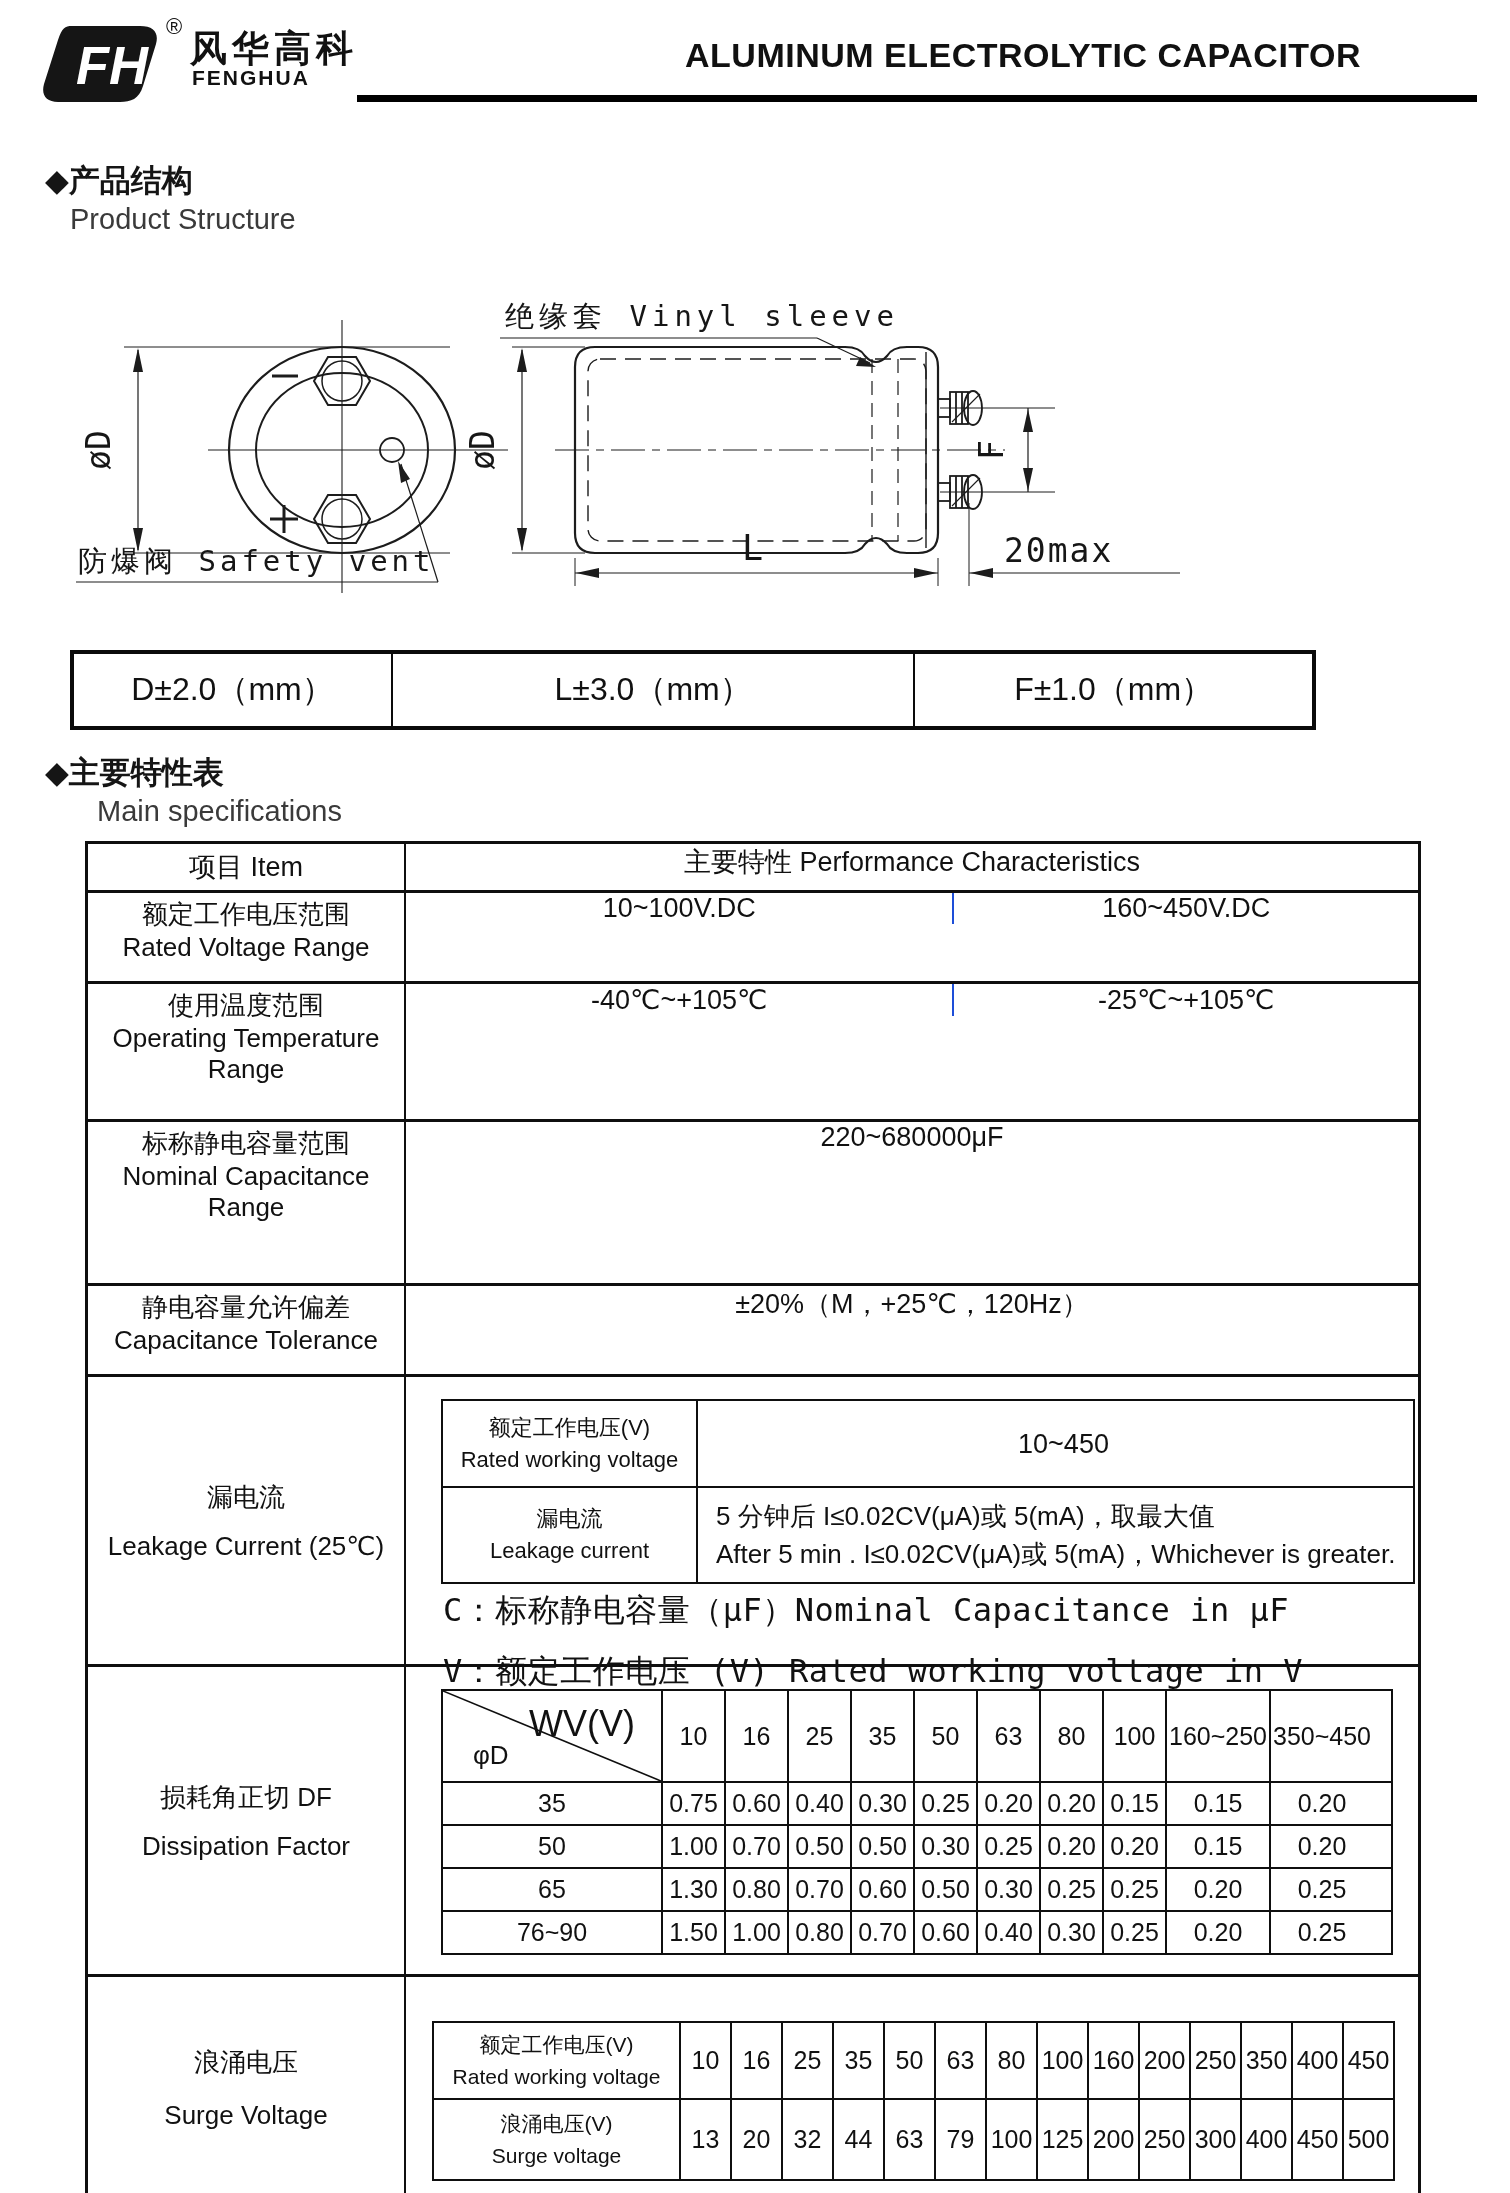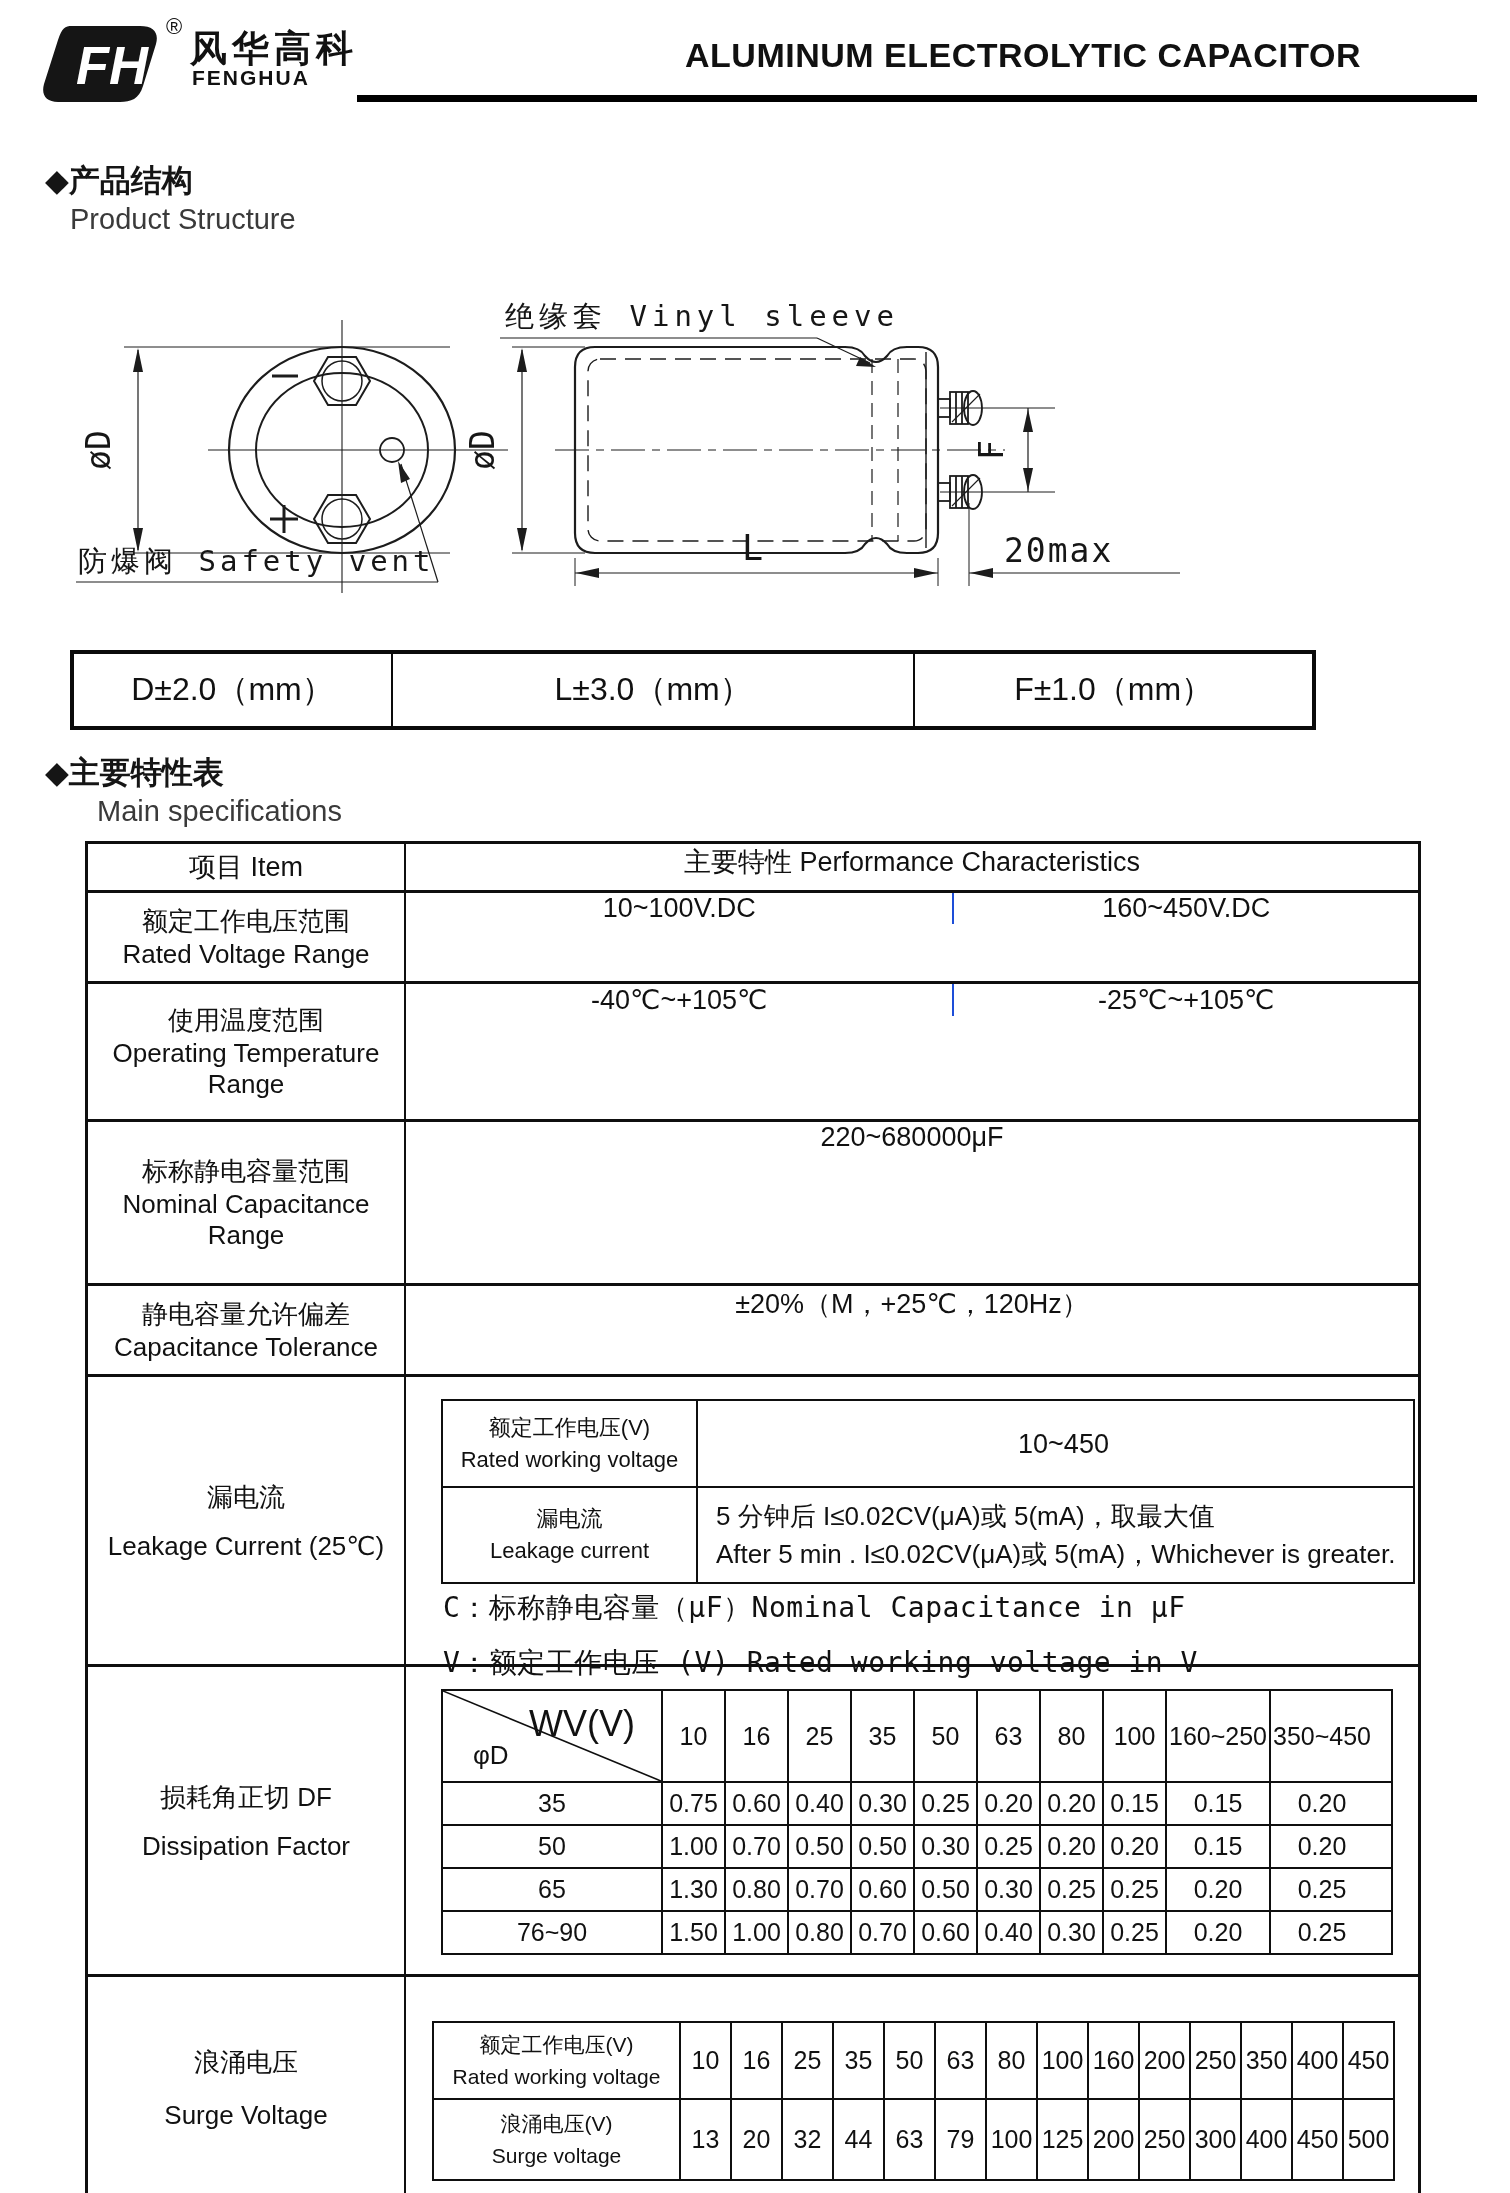--- a/index.html
+++ b/index.html
@@ -19,39 +19,39 @@
   
   .tol-table{left:70px;top:650px;width:1246px;height:80px;display:flex;border:4px solid #0a0a0a}
   .tol-cell{display:flex;align-items:center;justify-content:center;font-size:32px}
   .tol-cell+.tol-cell{border-left:2.5px solid #0a0a0a}
   
   .spec-table{left:85px;top:841px;width:1336px;border:3px solid #0f0f0f}
   .srow{display:flex;width:100%}
   .srow+.srow{border-top:3px solid #0f0f0f}
   .label-col{width:318px;border-right:2px solid #0f0f0f;display:flex;flex-direction:column;
              align-items:center;text-align:center;font-size:26px}
-  .spread{justify-content:center;padding:4px 12px}
+  .spread{justify-content:flex-start;padding:4px 12px}
   .centered{justify-content:center;gap:16px}
   .value-col{flex:1;display:flex;align-items:flex-start}
   .vcell{display:flex;align-items:center;justify-content:center;font-size:27px}
   .v54{width:54%}.v46{width:46%;border-left:2px solid #1d4ed8}
   .vfull{width:100%}
   .rightblock{flex:1;position:relative}
   
   .ltable{position:absolute;left:35px;top:22px;width:974px;border:2.5px solid #0f0f0f}
   .lrow{display:flex}
   .lrow+.lrow{border-top:2.5px solid #0f0f0f}
   .lr1{height:85px}.lr2{height:96px}
   .lc1{width:255px;border-right:2px solid #0f0f0f;display:flex;flex-direction:column;
        align-items:center;justify-content:center;text-align:center;font-size:22px;line-height:1.45}
   .lc2{flex:1;display:flex;flex-direction:column;justify-content:center;padding-left:18px;font-size:26px}
   .lc2.center{align-items:center;padding-left:16px}
   .lc2 .ln{line-height:38px}
   .lnotes{position:absolute;left:37px;top:212px;font-family:"DejaVu Sans Mono","Liberation Mono",monospace;
-          font-size:28px;letter-spacing:.5px}
+          font-size:32px;letter-spacing:.5px}
   .lnotes div{margin-bottom:17px}
   
   .df{position:absolute;left:35px;top:22px;width:952px;border:2.5px solid #0f0f0f;font-size:25px}
   .df-hrow{display:flex;height:90px}
   .df-row{display:flex;height:43px;border-top:2px solid #0f0f0f}
   .df-c{display:flex;align-items:center;justify-content:center;width:63px;border-left:2px solid #0f0f0f}
   .df-c.wide{width:104px}
   .df-corner{width:218px;position:relative;border-left:none}
   .df-corner .tr{position:absolute;top:12px;right:26px;font-size:36px}
   .df-corner .bl{position:absolute;bottom:10px;left:30px;font-size:26px}

